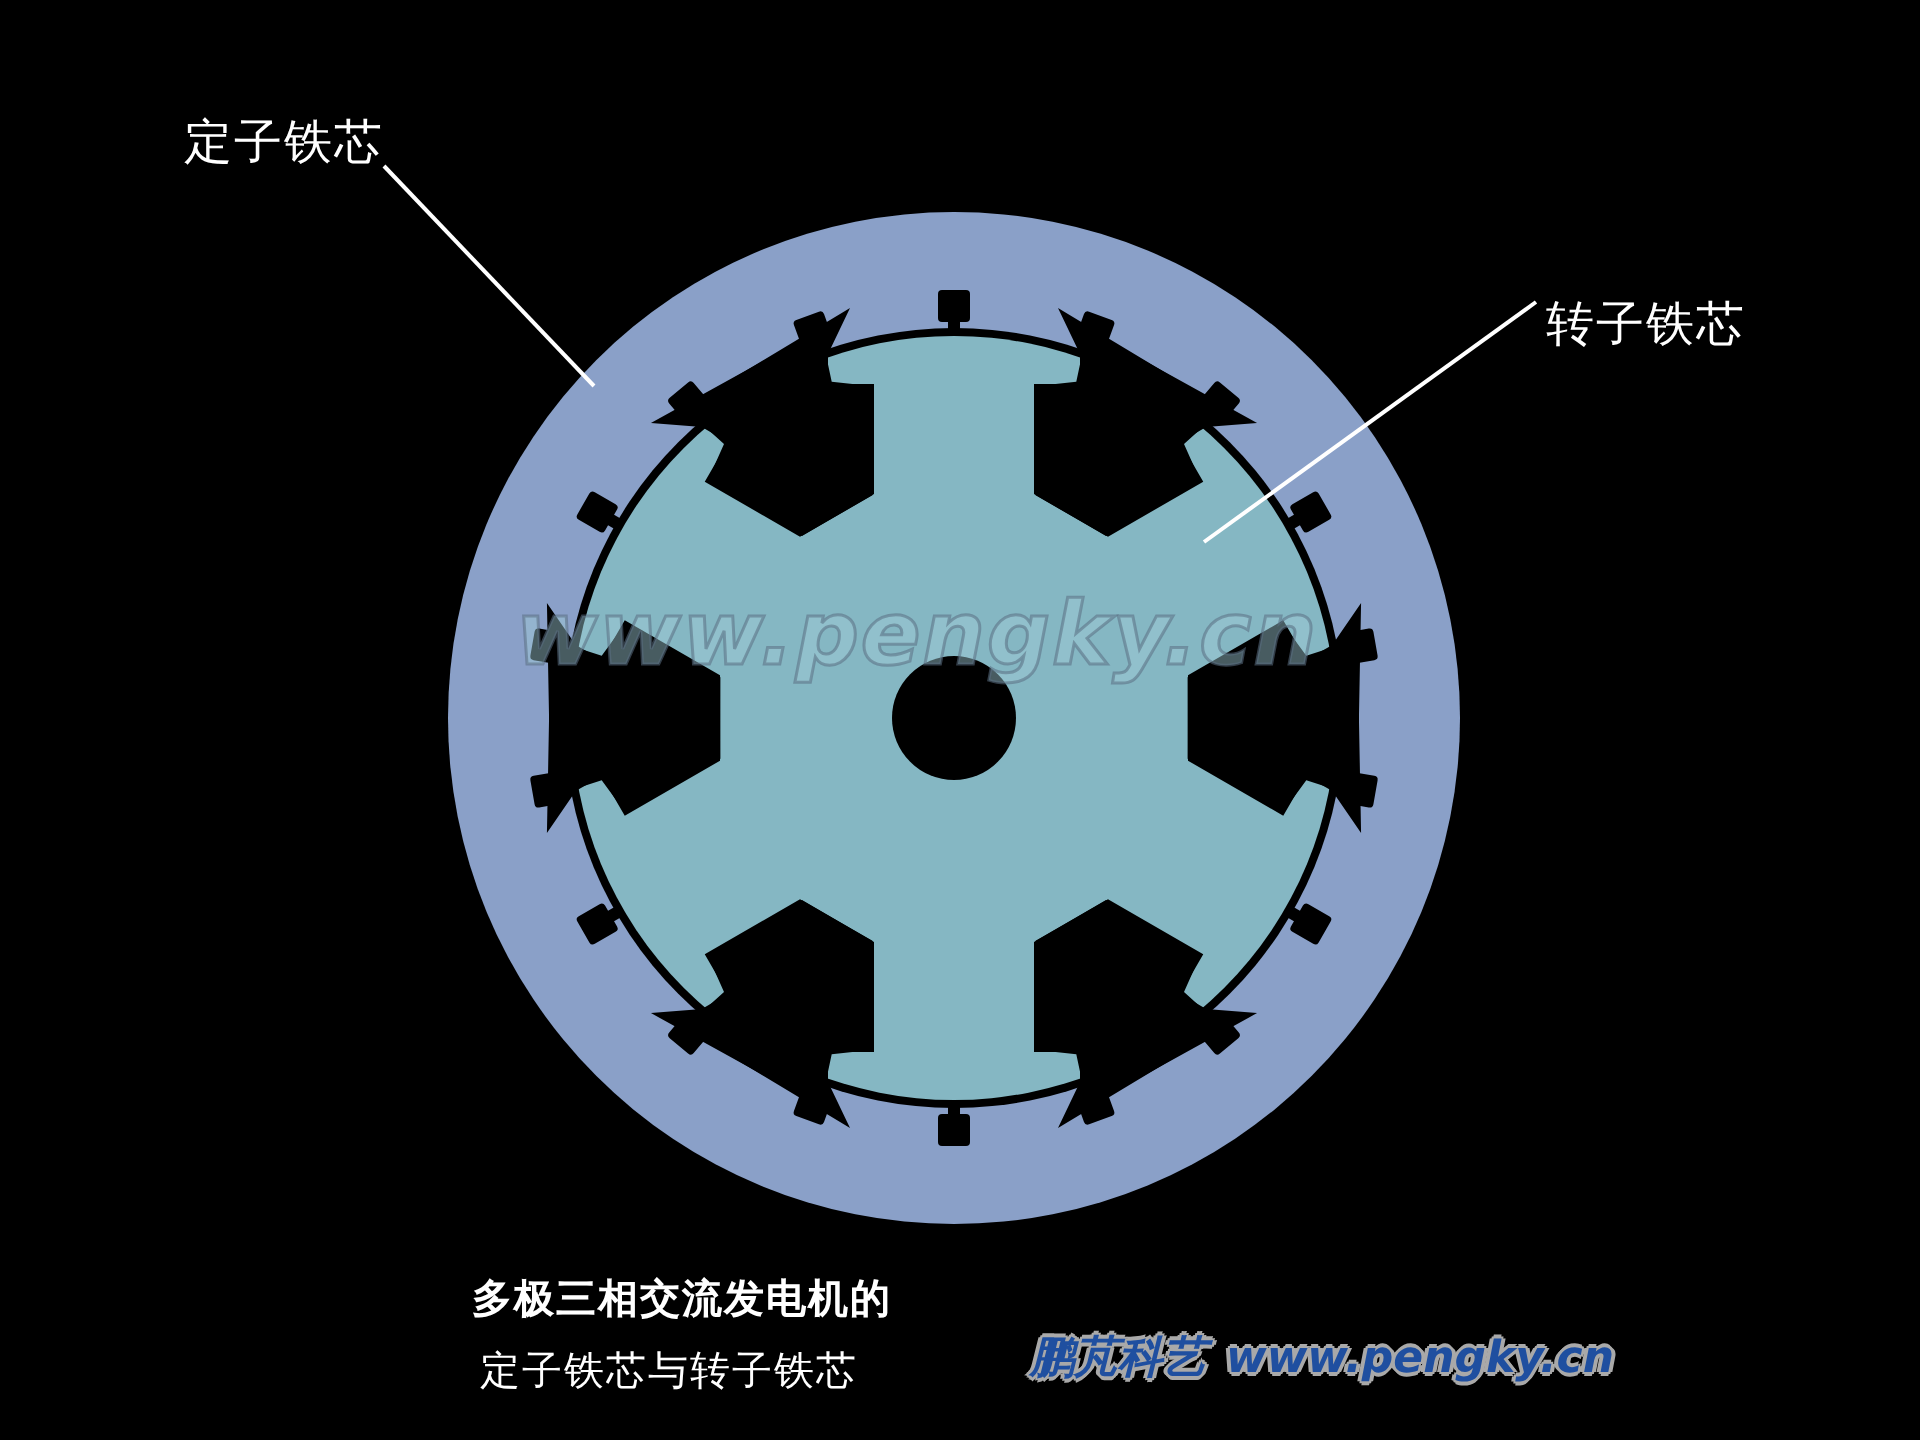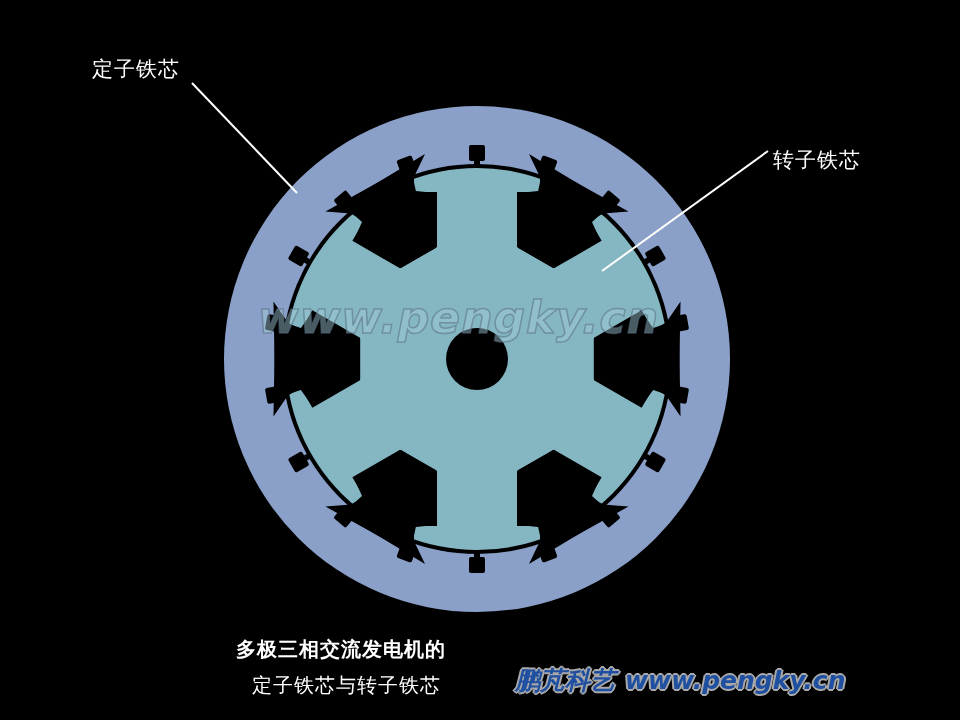--- a/index.html
+++ b/index.html
@@ -1,27 +1,27 @@
 <!DOCTYPE html>
 <html><head>
   <meta charset="utf-8">
   <style>
     html, body { margin:0; padding:0; background:#000; }
     body { width:960px; height:720px; position:relative; overflow:hidden; font-family:"DejaVu Sans", sans-serif; }
     #diagram { position:absolute; left:0; top:0; }
-    .label { position:absolute; color:#fff; font-size:21px; letter-spacing:1px; white-space:nowrap; font-family:"DejaVu Sans", sans-serif;text-align:center; }
+    .label { position:absolute; color:#fff; font-size:24px; letter-spacing:1px; white-space:nowrap; font-family:"DejaVu Sans", sans-serif;text-align:center; }
     #label-stator { left:92px; top:55px; }
     #label-rotor { left:773px; top:122px;margin-top:24px; }
     .caption { position:absolute; color:#fff; font-size:20px; letter-spacing:1px; white-space:nowrap; font-family:"DejaVu Sans", sans-serif; }
     #caption-1 { left:236px; top:636px;font-weight:bold; }
-    #caption-2 { left:252px; top:672px;font-family:Liberation Serif, serif; }
+    #caption-2 { left:240px; top:672px;font-family:Liberation Serif, serif; }
     .brand {
       position:absolute; left:515px; top:664px;
       font-family:"DejaVu Sans", sans-serif; font-weight:bold; font-style:italic;
-      font-size:25px; color:#1f4fa0; white-space:nowrap; letter-spacing:0px;
+      font-size:22px; color:#1f4fa0; white-space:nowrap; letter-spacing:0px;
       text-shadow: -1px -1px 0 #a9a9a9, 1px -1px 0 #a9a9a9, -1px 1px 0 #a9a9a9, 1px 1px 0 #a9a9a9,
                    0 2px 0 #a9a9a9, 2px 0 0 #a9a9a9, 0 -2px 0 #a9a9a9, -2px 0 0 #a9a9a9;
     }
     .brand .brand-url { margin-left:10px; }
     .watermark {
       position:absolute; left:258px; top:292px;
       font-family:"DejaVu Sans", sans-serif; font-weight:bold; font-style:italic;
       font-size:44px; color:rgba(160,205,215,0.45); white-space:nowrap;
       -webkit-text-stroke: 1.5px rgba(90,110,130,0.55);
       letter-spacing:1px;

